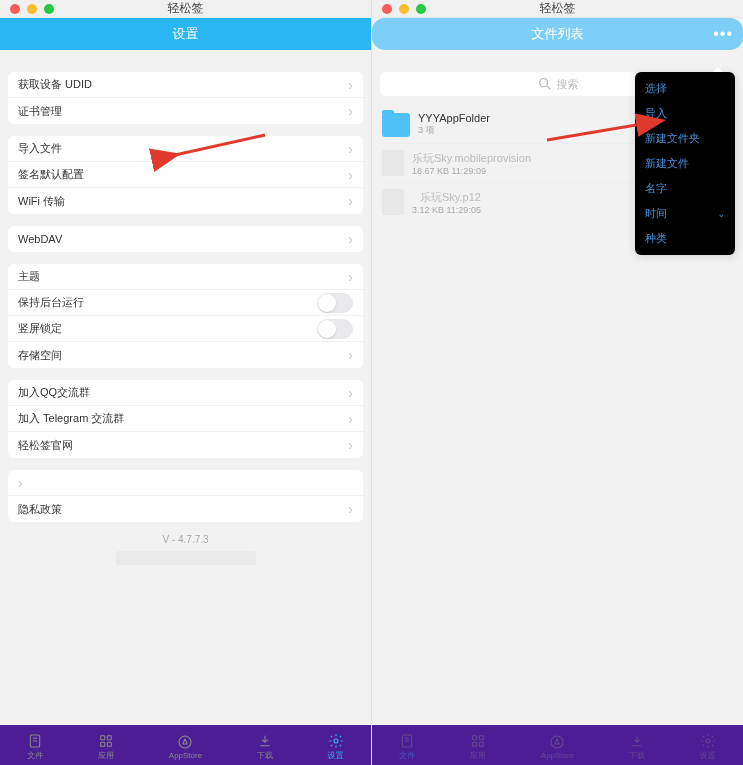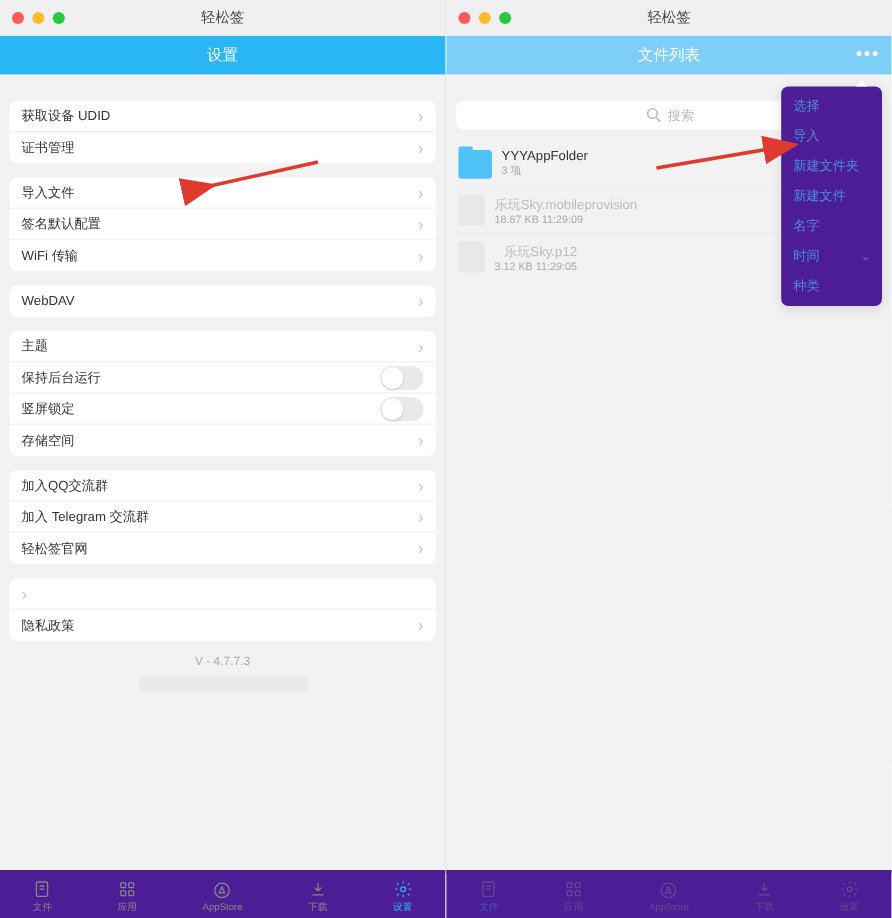--- a/index.html
+++ b/index.html
@@ -9,21 +9,21 @@
       width: 743px;
       height: 765px;
       overflow: hidden;
       position: relative;
     }
     .container { display: flex; height: 100%; }
     .pane { flex: 1; display: flex; flex-direction: column; background: #f2f2f2; position: relative; }
     .pane-left { border-right: 1px solid #e0e0e0; }
 
     .title-bar {
-      height: 30px;
+      height: 18px;
       background: #f0f0f0;
       display: flex;
       align-items: center;
       position: relative;
       border-bottom: 1px solid #e8e8e8;
     }
     .traffic-lights { display: flex; gap: 7px; margin-left: 10px; }
     .light { width: 10px; height: 10px; border-radius: 50%; }
     .light.red { background: #fc5b57; }
     .light.yellow { background: #fdbc2c; }
@@ -35,21 +35,21 @@
     }
 
     .nav-bar {
       height: 32px;
       display: flex;
       align-items: center;
       justify-content: center;
       position: relative;
     }
     .nav-left { background: #29b6f2; }
-    .nav-right { background: #7ecff7; }
+    .nav-right { background: #7ecff7; border-radius: 13px; }
     .nav-title { color: #fff; font-size: 13px; font-weight: 500; }
     .nav-more {
       position: absolute; right: 10px; top: 50%; transform: translateY(-50%);
       color: #fff; font-size: 16px; letter-spacing: 1px;
     }
 
     .content { flex: 1; overflow-y: auto; padding: 22px 8px 0 8px; }
 
     .group {
       background: #fff;
@@ -123,22 +123,22 @@
     }
     .file-meta { display: flex; flex-direction: column; }
     .file-name { font-size: 11px; color: #333; }
     .file-sub { font-size: 9px; color: #aaa; }
     .file-name.faded { color: #bbb; text-align: right; }
 
     
     .dropdown {
       position: absolute;
       top: 72px; right: 8px;
-      width: 84px;
-      background: #4c1d95;
+      width: 100px;
+      background: #000000;
       border-radius: 6px;
       box-shadow: 0 2px 10px rgba(0,0,0,0.12);
       padding: 4px 0;
       z-index: 10;
     }
     .dropdown::before {
       content: "";
       position: absolute; top: -5px; right: 12px;
       border-left: 5px solid transparent;
       border-right: 5px solid transparent;

